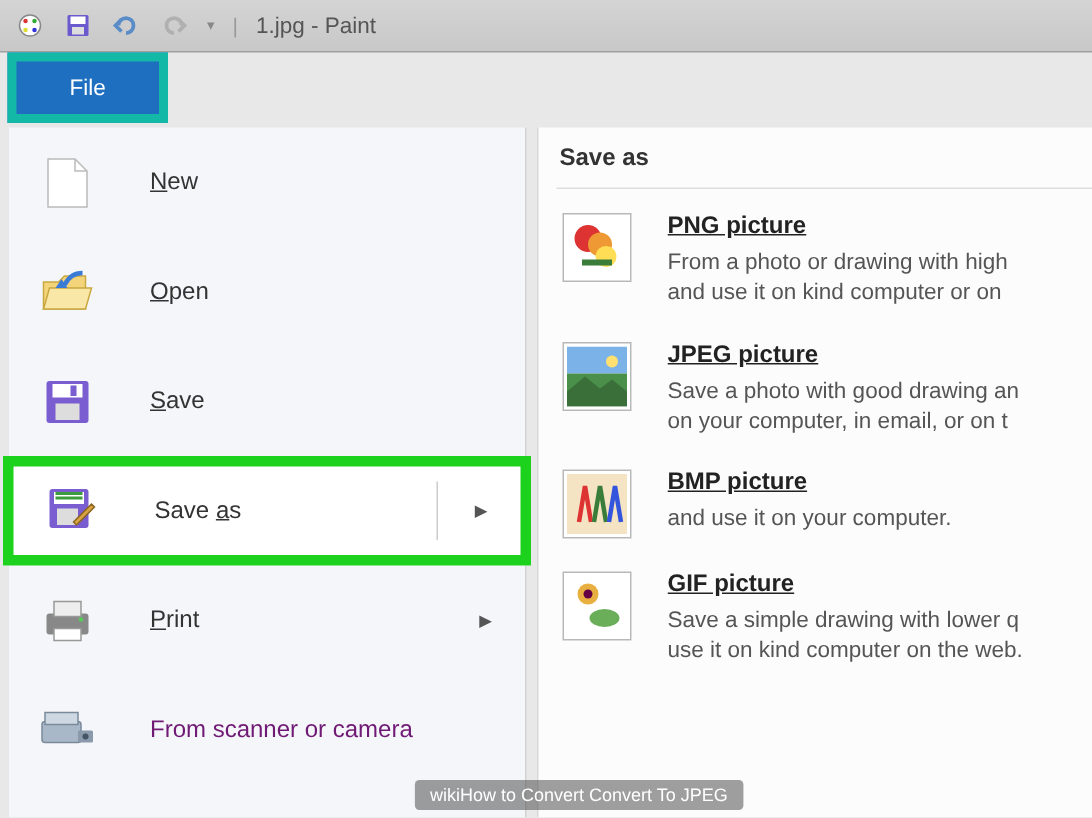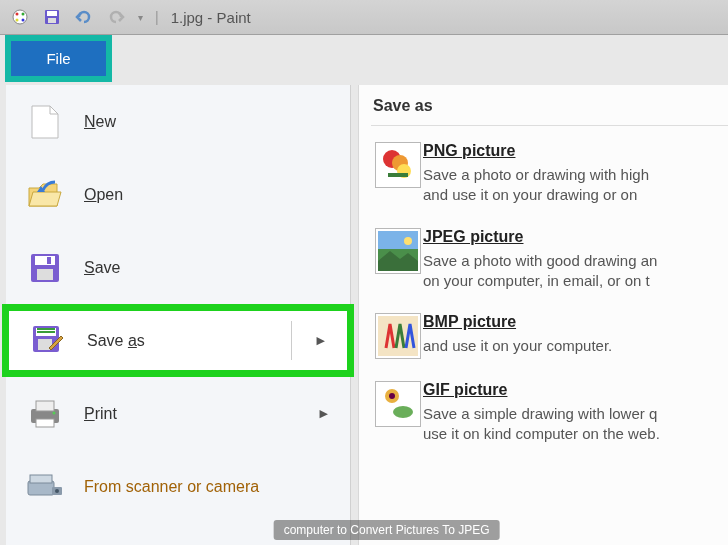--- a/index.html
+++ b/index.html
@@ -46,21 +46,21 @@
   width: 345px;
   bottom: 0;
   background: rgba(245,247,250,0.88);
   border-right: 1px solid #d0d0d0;
 }
 .menu-item {
   display: flex;
   align-items: center;
   height: 73px;
   padding-left: 20px;
-  gap: 20px;
+  gap: 36px;
   color: #333;
   position: relative;
 }
 .menu-item .lbl { font-size: 16px; }
 .menu-item .lbl u { text-decoration: underline; }
 .menu-icon { width: 38px; height: 38px; display: flex; align-items: center; justify-content: center; }
 .arrow { position: absolute; right: 22px; font-size: 11px; color: #555; }
 .saveas-highlight {
   border: 7px solid #1dd21d;
   background: #fff;
@@ -88,21 +88,21 @@
 .right-header {
   font-size: 16px;
   font-weight: bold;
   color: #333;
   padding: 0 0 10px 2px;
   border-bottom: 1px solid #ddd;
   margin-bottom: 8px;
 }
 .format-item {
   display: flex;
-  gap: 2px;
+  gap: 24px;
   padding: 8px 4px 14px 4px;
 }
 .format-icon {
   width: 46px; height: 46px;
   border: 1px solid #b8b8b8;
   background: #fff;
   flex-shrink: 0;
   display: flex; align-items: center; justify-content: center;
 }
 .format-text { flex: 1; overflow: hidden; }
@@ -228,42 +228,42 @@
 
   <div class="menu-item">
     <span class="menu-icon">
       <svg width="38" height="28" viewBox="0 0 38 28">
           <rect x="2" y="8" width="26" height="14" fill="#a8b8c8" stroke="#7a8a9a" rx="2"></rect>
           <rect x="4" y="2" width="22" height="8" fill="#cdd8e2" stroke="#7a8a9a"></rect>
           <rect x="26" y="14" width="10" height="8" fill="#8a9aab" rx="1"></rect>
           <circle cx="31" cy="18" r="2" fill="#456"></circle>
         </svg>
     </span>
-    <span class="lbl" style="color:#a16207">From scanner or camera</span>
+    <span class="lbl" style="color:#701a75">From scanner or camera</span>
   </div>
 
 </div>
 
 <div class="right-panel">
   <div class="right-header">Save as</div>
 
   <div class="format-item">
     <div class="format-icon">
       <svg width="40" height="40" viewBox="0 0 40 40">
           <rect width="40" height="40" fill="#fff"></rect>
           <circle cx="14" cy="14" r="9" fill="#d33"></circle>
           <circle cx="22" cy="18" r="8" fill="#e93"></circle>
           <circle cx="26" cy="26" r="7" fill="#fd5"></circle>
           <rect x="10" y="28" width="20" height="4" fill="#3a7d3a"></rect>
         </svg>
     </div>
     <div class="format-text">
       <div class="format-title">PNG picture</div>
-      <div class="format-desc">Save a photo or drawing with high</div>
-      <div class="format-desc">and use it on your drawing or on</div>
+      <div class="format-desc">From a photo or drawing with high</div>
+      <div class="format-desc">and use it on kind computer or on</div>
     </div>
   </div>
 
   <div class="format-item">
     <div class="format-icon">
       <svg width="40" height="40" viewBox="0 0 40 40">
           <rect width="40" height="18" fill="#7bb3e8"></rect>
           <rect y="18" width="40" height="22" fill="#4a8f4a"></rect>
           <circle cx="30" cy="10" r="4" fill="#ffe070"></circle>
           <path d="M0 30 L12 20 L22 28 L30 22 L40 30 V40 H0 Z" fill="#3a6f3a"></path>
@@ -302,13 +302,13 @@
     </div>
     <div class="format-text">
       <div class="format-title">GIF picture</div>
       <div class="format-desc">Save a simple drawing with lower q</div>
       <div class="format-desc">use it on kind computer on the web.</div>
     </div>
   </div>
 
 </div>
 
-<div class="watermark">computer to Convert Pictures To JPEG</div>
+<div class="watermark">wikiHow to Convert Convert To JPEG</div>
 
 </body></html>

